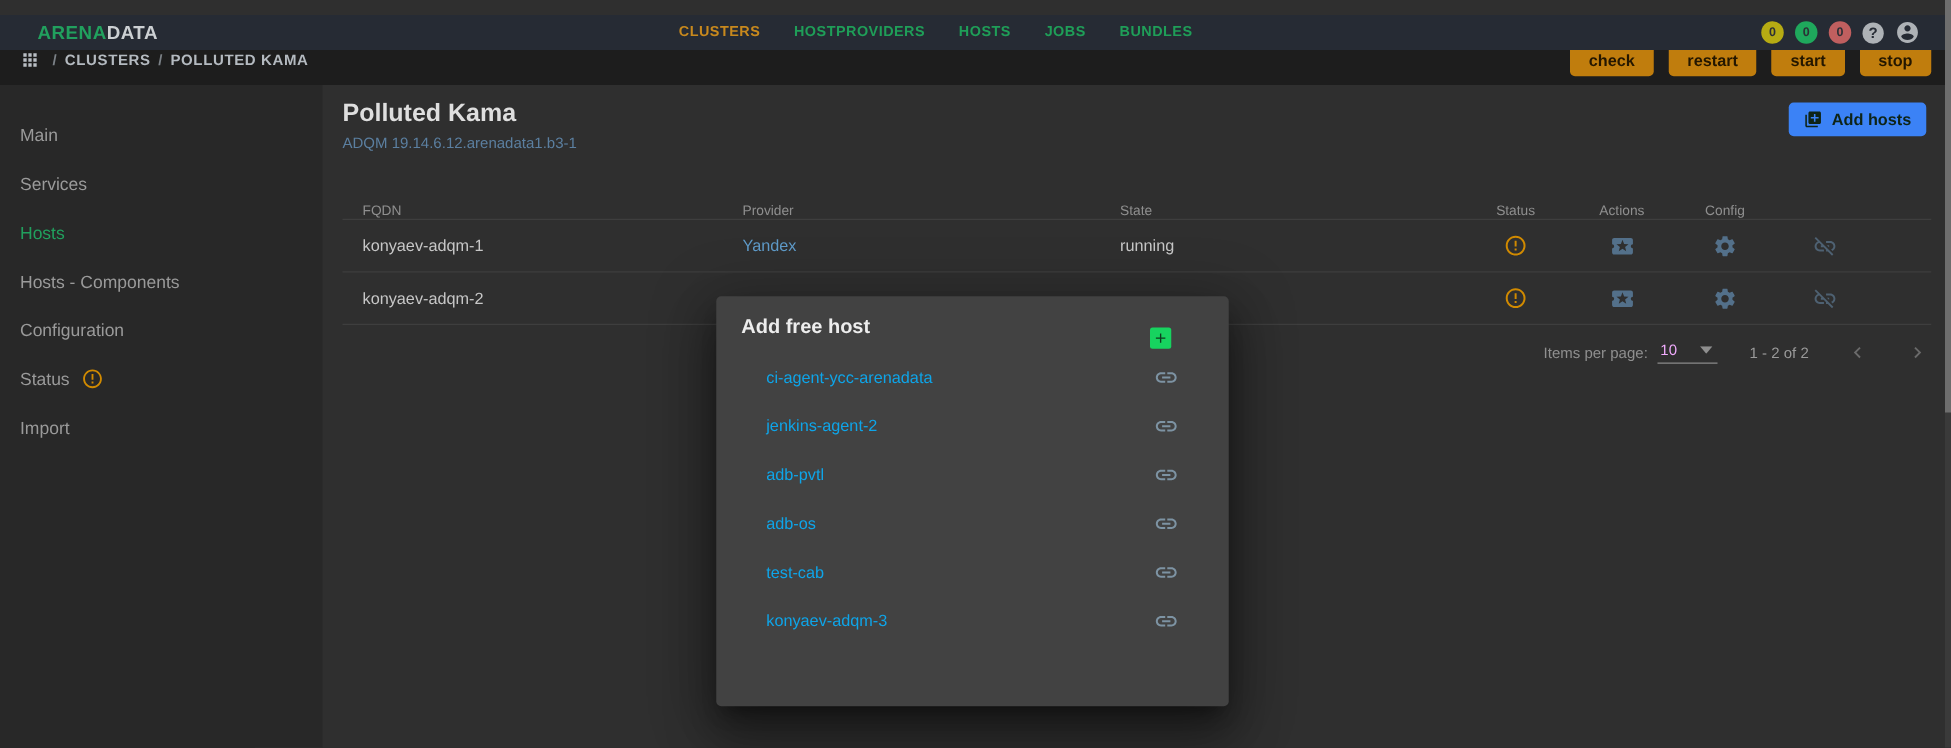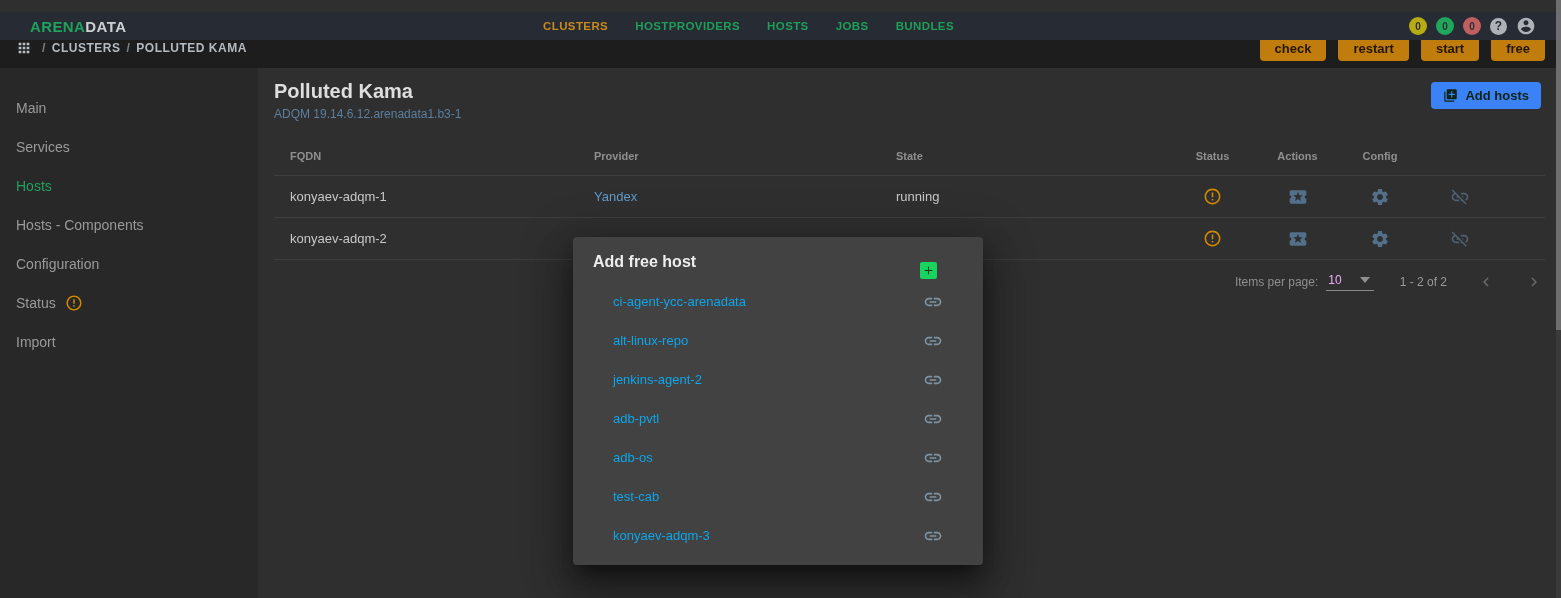--- a/index.html
+++ b/index.html
@@ -72,22 +72,22 @@
   .add-hosts-btn {
     margin-top:2px; margin-right:4px; height:27px; padding:0 12px;
     background:#3b82f6; border:none; border-radius:4px; cursor:pointer;
     display:flex; align-items:center; gap:7px;
     font-family:inherit; font-size:13px; font-weight:bold; color:#0e2417;
   }
 
   
   .host-table { margin-top:15px; }
   .t-header {
-    display:flex; height:40px; align-items:center;
-    font-size:11px; color:#8f8f8f; border-bottom:1px solid #3e3e3e;font-weight:bold;
+    display:flex; height:40px; align-items:flex-end;
+    font-size:11px; color:#8f8f8f; border-bottom:1px solid #3e3e3e;
   }
   .t-row {
     display:flex; height:42px; align-items:center;
     font-size:13px; color:#c7c7c7; border-bottom:1px solid #3e3e3e;
   }
   .c-fqdn { width:304px; padding-left:16px; }
   .c-provider { width:302px; padding-left:16px; }
   .c-state { width:290px; padding-left:16px; }
   .c-status, .c-actions { width:85px; display:flex; justify-content:center; }
   .c-config, .c-unlink { width:80px; display:flex; justify-content:center; }
@@ -166,21 +166,21 @@
   <div class="crumb-text">
     <span class="crumb-sep">/</span>
     <span class="crumb-link">CLUSTERS</span>
     <span class="crumb-sep">/</span>
     <span class="crumb-link">POLLUTED KAMA</span>
   </div>
   <div class="crumb-actions">
     <button class="action-btn">check</button>
     <button class="action-btn">restart</button>
     <button class="action-btn">start</button>
-    <button class="action-btn">free</button>
+    <button class="action-btn">stop</button>
   </div>
 </div>
 
 <div class="sidebar">
   <div class="side-item">
     <span>Main</span>
   </div>
   <div class="side-item">
     <span>Services</span>
   </div>
@@ -337,28 +337,20 @@
   <div class="modal-list">
     <div class="modal-item">
       <span>ci-agent-ycc-arenadata</span>
       <span class="icon-btn">
         <svg width="20" height="20" viewBox="0 0 24 24" fill="#7d93a3">
             <path d="M3.9 12c0-1.71 1.39-3.1 3.1-3.1h4V7H7c-2.76 0-5 2.24-5 5s2.24 5 5 5h4v-1.9H7c-1.71 0-3.1-1.39-3.1-3.1zM8 13h8v-2H8v2zm9-6h-4v1.9h4c1.71 0 3.1 1.39 3.1 3.1s-1.39 3.1-3.1 3.1h-4V17h4c2.76 0 5-2.24 5-5s-2.24-5-5-5z"></path>
           </svg>
       </span>
     </div>
     <div class="modal-item">
-      <span>alt-linux-repo</span>
-      <span class="icon-btn">
-        <svg width="20" height="20" viewBox="0 0 24 24" fill="#7d93a3">
-            <path d="M3.9 12c0-1.71 1.39-3.1 3.1-3.1h4V7H7c-2.76 0-5 2.24-5 5s2.24 5 5 5h4v-1.9H7c-1.71 0-3.1-1.39-3.1-3.1zM8 13h8v-2H8v2zm9-6h-4v1.9h4c1.71 0 3.1 1.39 3.1 3.1s-1.39 3.1-3.1 3.1h-4V17h4c2.76 0 5-2.24 5-5s-2.24-5-5-5z"></path>
-          </svg>
-      </span>
-    </div>
-    <div class="modal-item">
       <span>jenkins-agent-2</span>
       <span class="icon-btn">
         <svg width="20" height="20" viewBox="0 0 24 24" fill="#7d93a3">
             <path d="M3.9 12c0-1.71 1.39-3.1 3.1-3.1h4V7H7c-2.76 0-5 2.24-5 5s2.24 5 5 5h4v-1.9H7c-1.71 0-3.1-1.39-3.1-3.1zM8 13h8v-2H8v2zm9-6h-4v1.9h4c1.71 0 3.1 1.39 3.1 3.1s-1.39 3.1-3.1 3.1h-4V17h4c2.76 0 5-2.24 5-5s-2.24-5-5-5z"></path>
           </svg>
       </span>
     </div>
     <div class="modal-item">
       <span>adb-pvtl</span>
       <span class="icon-btn">

